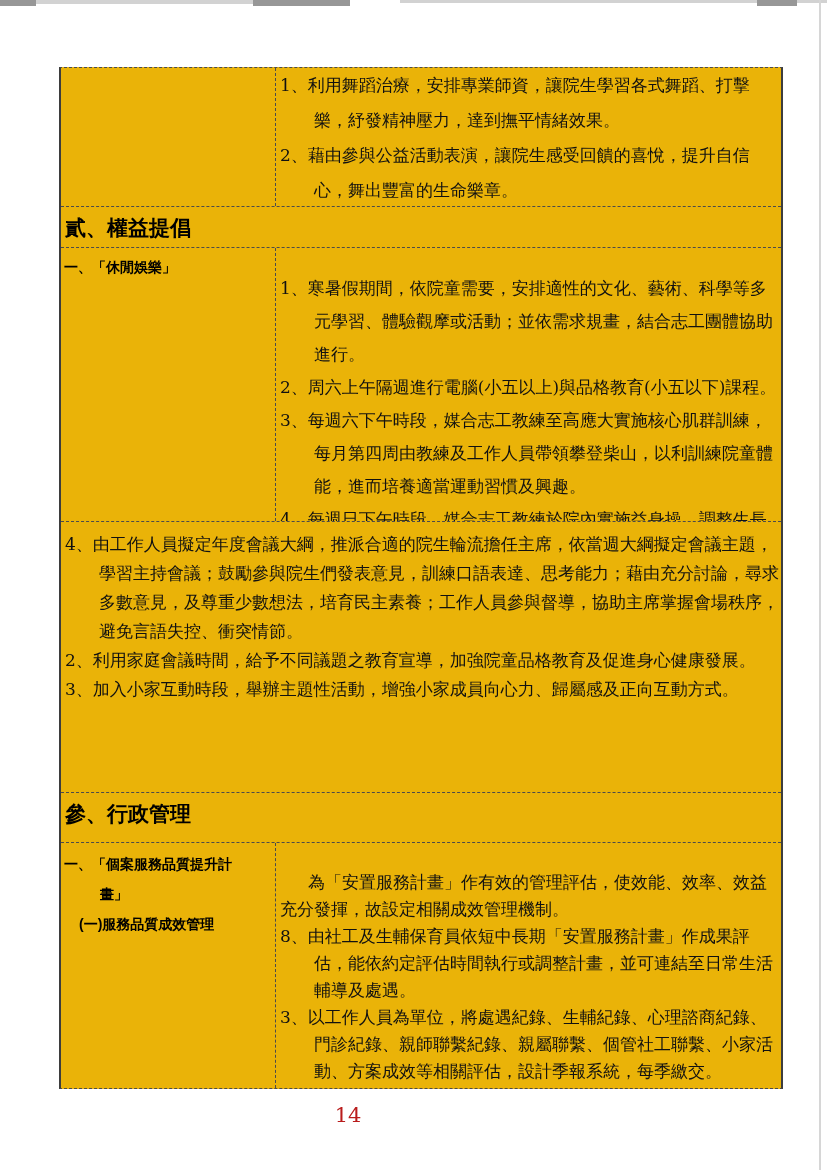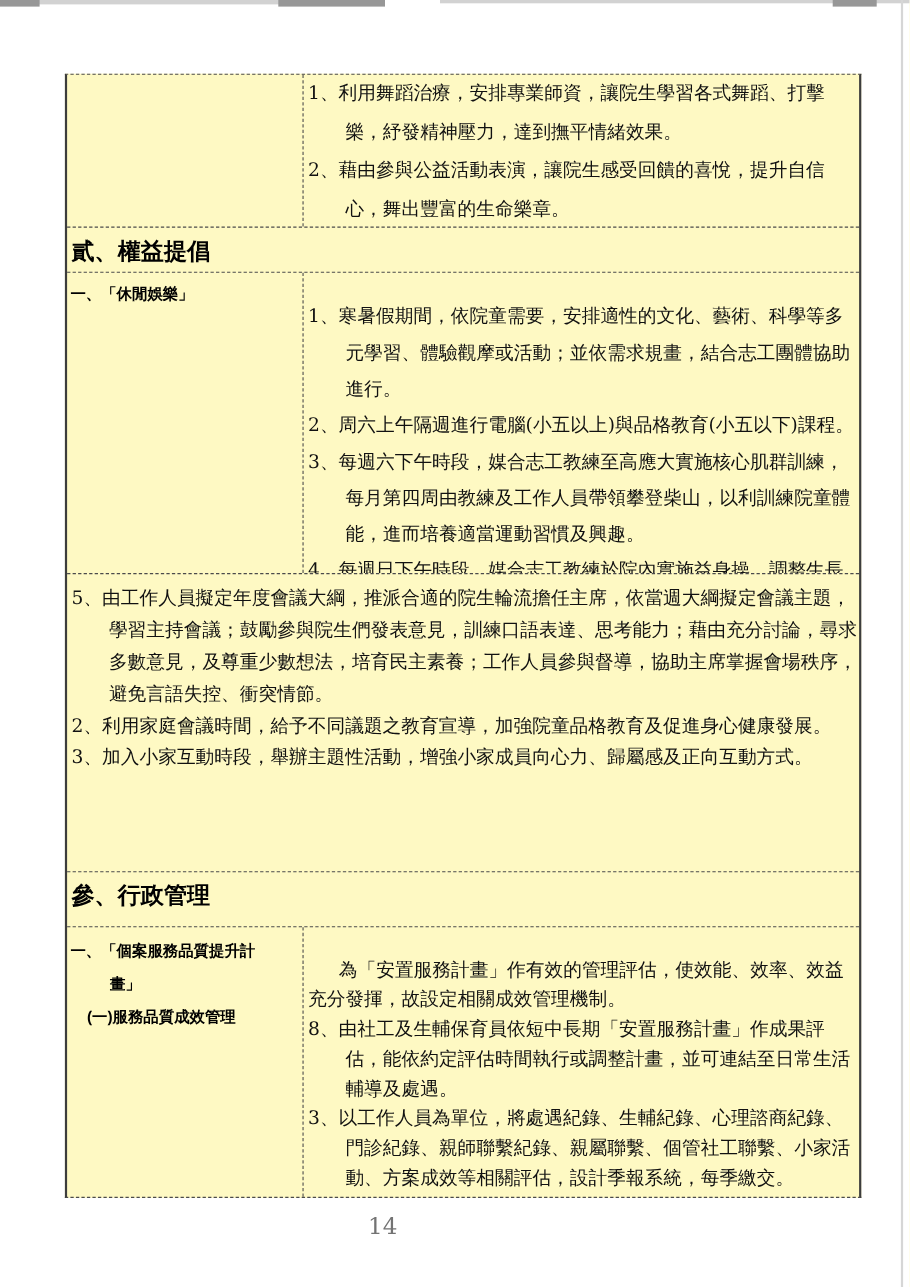--- a/index.html
+++ b/index.html
@@ -16,21 +16,21 @@
   .scan-mark{position:absolute;background:#979797;}
   .page-edge{position:absolute;background:#d6d6d6;}
 
   .doc-table{
     position:absolute;left:59px;top:67px;width:724px;
     box-sizing:border-box;
     border-left:2px solid #3d3d3d;
     border-right:2px solid #3d3d3d;
     border-top:1px dashed #4b4b4b;
     border-bottom:1px dashed #4b4b4b;
-    background:#fef9c3;
+    background:#eab308;
   }
   .row{display:flex;box-sizing:border-box;border-bottom:1px dashed #4b4b4b;}
   .row:last-child{border-bottom:none;}
   .cell{box-sizing:border-box;}
   .label-cell{
     width:215px;flex:0 0 215px;
     border-right:1px dashed #4b4b4b;
     padding:4px 2px 0 3px;
     font-family:"Liberation Sans", sans-serif;
     font-weight:700;font-size:14px;line-height:30px;
@@ -54,21 +54,21 @@
     align-items:flex-start;
     font-family:Liberation Sans, sans-serif;
     font-weight:700;font-size:21px;color:#000;
     padding:7px 0 0 4px;
   }
   .indent-2em{margin-left:36px;}
   .indent-1em{margin-left:15px;}
   .intro{margin:26px 0 0 0;text-indent:28px;}
   .page-number{
     position:absolute;left:0;top:1103px;width:696px;
-    text-align:center;font-size:21px;color:#737373;
+    text-align:center;font-size:21px;color:#b91c1c;
     font-family:"DejaVu Serif", serif;
   }
 </style>
 </head>
 <body>
 
 <div class="scan-strip" style="left:0;top:0;width:340px;height:4px;"></div>
 <div class="scan-strip" style="left:400px;top:0;width:427px;height:3px;"></div>
 <div class="scan-mark" style="left:0;top:0;width:36px;height:6px;"></div>
 <div class="scan-mark" style="left:253px;top:0;width:97px;height:6px;"></div>
@@ -96,21 +96,21 @@
     <div class="cell content-cell lh33 pad-top-24">
       <div class="item">1、寒暑假期間，依院童需要，安排適性的文化、藝術、科學等多元學習、體驗觀摩或活動；並依需求規畫，結合志工團體協助進行。</div>
       <div class="item">2、周六上午隔週進行電腦(小五以上)與品格教育(小五以下)課程。</div>
       <div class="item">3、每週六下午時段，媒合志工教練至高應大實施核心肌群訓練，每月第四周由教練及工作人員帶領攀登柴山，以利訓練院童體能，進而培養適當運動習慣及興趣。</div>
       <div class="item">4、每週日下午時段，媒合志工教練於院內實施益身操，調整生長骨骼，及肢體靈活度。</div>
     </div>
   </div>
 
   <div class="row" style="height:271px;">
     <div class="cell content-cell lh29" style="padding-top:8px;">
-      <div class="item">5、由工作人員擬定年度會議大綱，推派合適的院生輪流擔任主席，依當週大綱擬定會議主題，學習主持會議；鼓勵參與院生們發表意見，訓練口語表達、思考能力；藉由充分討論，尋求多數意見，及尊重少數想法，培育民主素養；工作人員參與督導，協助主席掌握會場秩序，避免言語失控、衝突情節。</div>
+      <div class="item">4、由工作人員擬定年度會議大綱，推派合適的院生輪流擔任主席，依當週大綱擬定會議主題，學習主持會議；鼓勵參與院生們發表意見，訓練口語表達、思考能力；藉由充分討論，尋求多數意見，及尊重少數想法，培育民主素養；工作人員參與督導，協助主席掌握會場秩序，避免言語失控、衝突情節。</div>
       <div class="item">2、利用家庭會議時間，給予不同議題之教育宣導，加強院童品格教育及促進身心健康發展。</div>
       <div class="item">3、加入小家互動時段，舉辦主題性活動，增強小家成員向心力、歸屬感及正向互動方式。</div>
     </div>
   </div>
 
   <div class="row section-row" style="height:50px;">
     <span>參、行政管理</span>
   </div>
 
   <div class="row" style="height:245px;">

